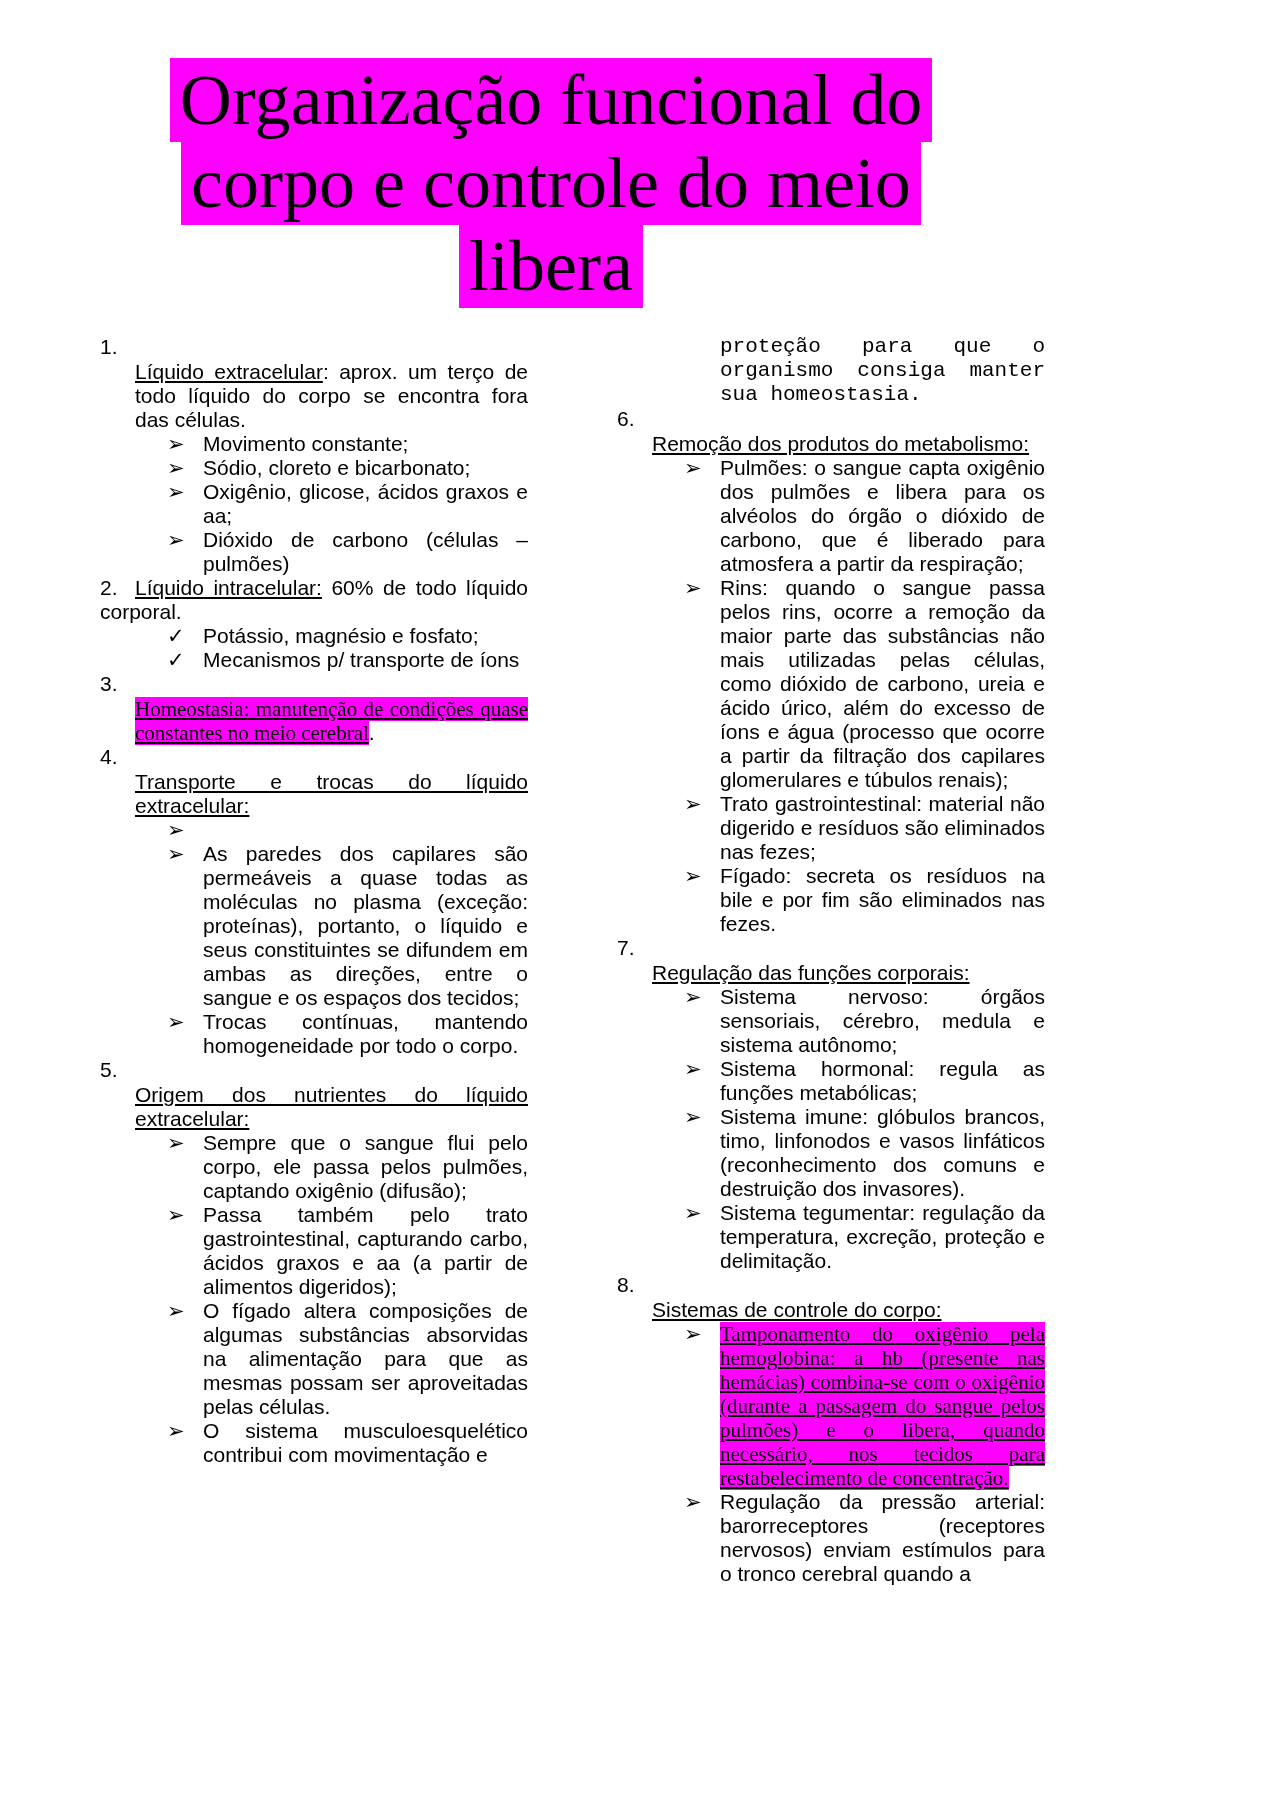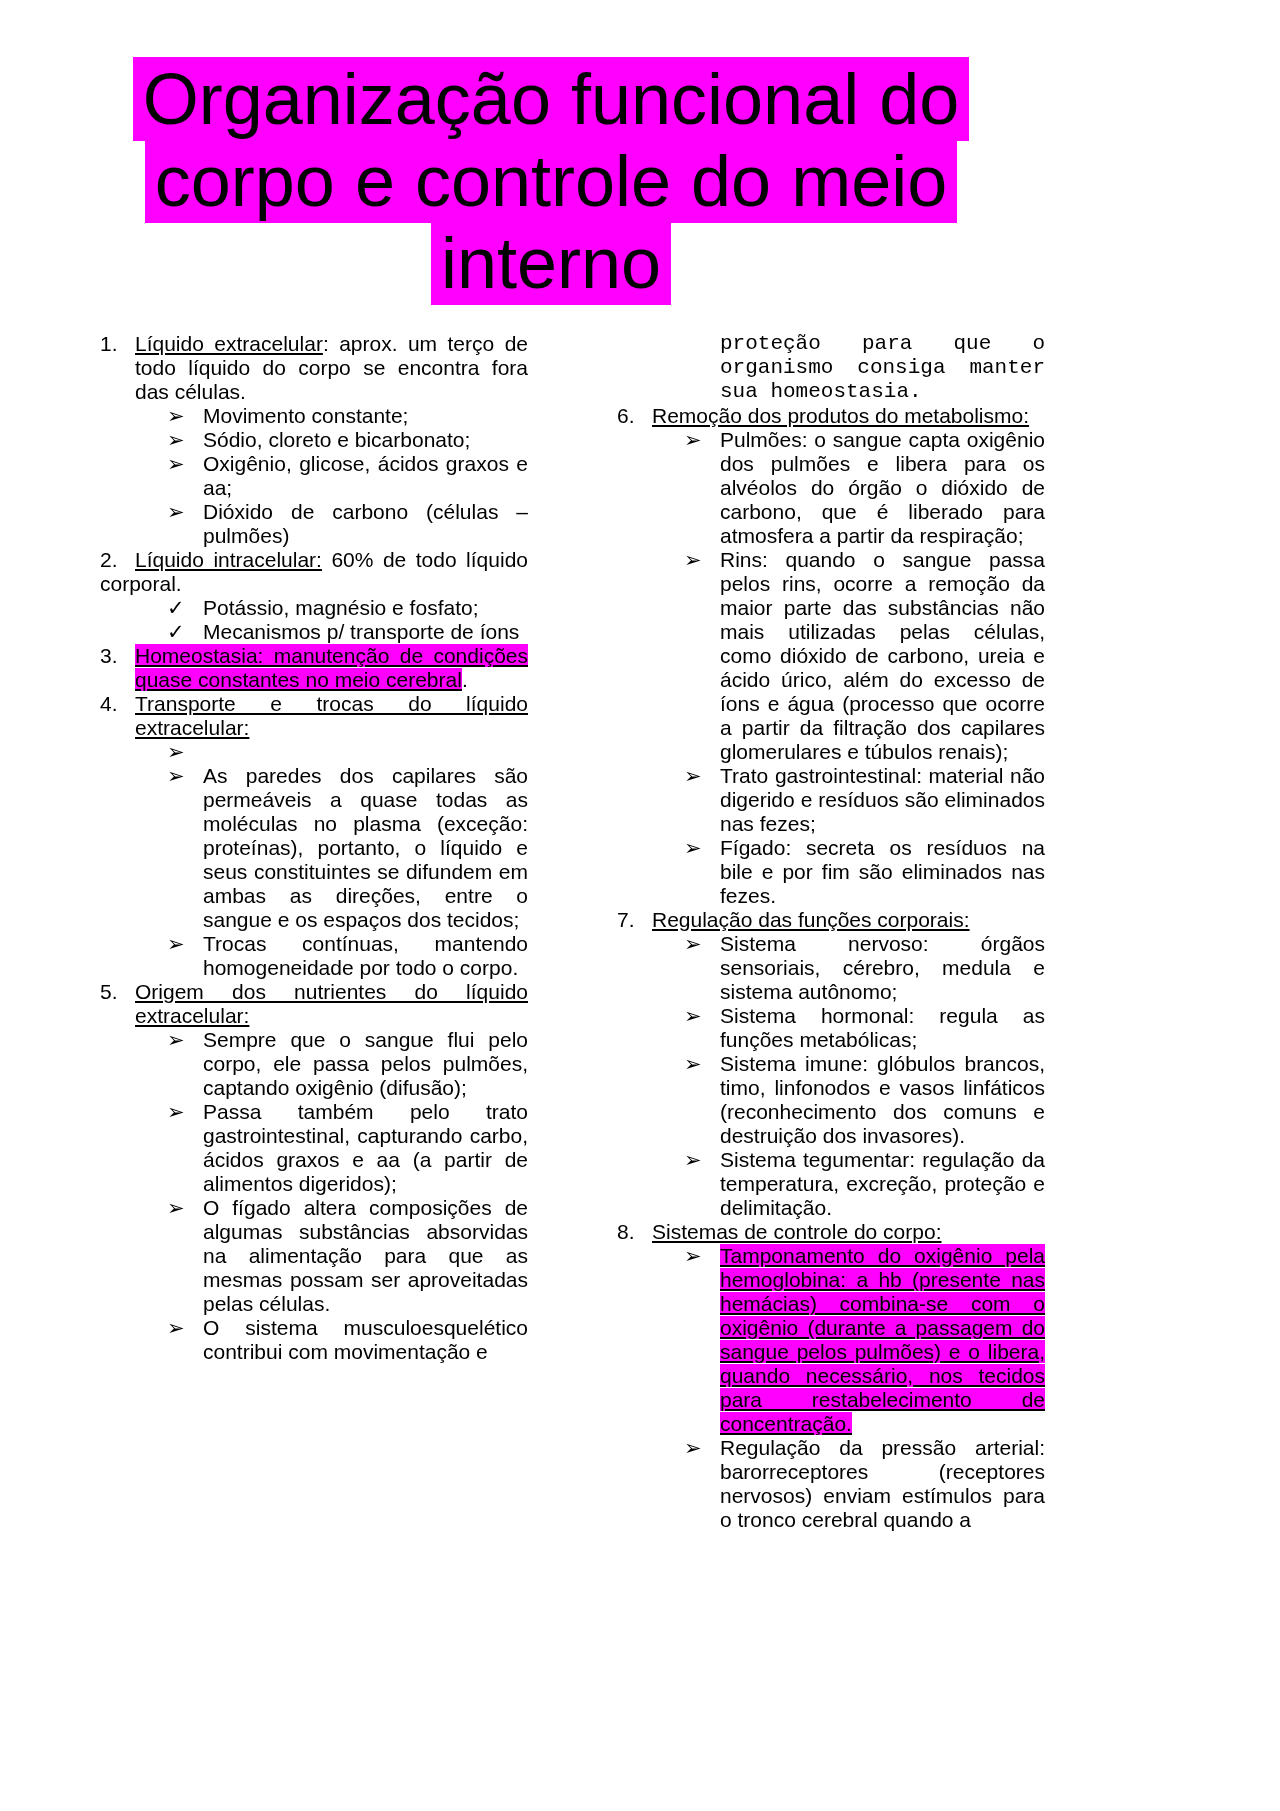--- a/index.html
+++ b/index.html
@@ -24,53 +24,53 @@
     width: 902px;
     text-align: center;
     font-weight: 400;
     font-size: 72px;
     line-height: 82px;
     letter-spacing: 0px;
   }
   .title .line { white-space: nowrap; }
   .title .hl { padding: 2px 10px; }
 
-  .hl { background: var(--hl, #ff00ff); }
+  .hl { background: var(--hl, #ff00ff); font-family: Liberation Serif, serif; }
   .u  { text-decoration: underline; }
 
   .columns { display: flex; gap: 89px; }
   .col {
     width: 428px;
     flex: 0 0 428px;
     font-size: 21px;
     line-height: 24px;
   }
 
   .item { display: flex; }
   .num { flex: 0 0 35px; }
-  .itext { flex: 1 1 auto; text-align: justify; }
+  .itext { flex: 1 1 auto; text-align: justify; margin-top: 25px; }
 
   .item-flush { text-align: justify; }
   .num-inline { display: inline-block; width: 35px; }
 
   .bullet { display: flex; padding-left: 67px; }
   .marker { flex: 0 0 36px; }
   .btext { flex: 1 1 auto; text-align: justify; }
 
   .cont { padding-left: 103px; text-align: justify; font-family: Liberation Mono, monospace; }
 </style>
 </head>
 <body>
 
 <div class="page">
 
   <h1 class="title">
     <div class="line"><span class="hl">Organização funcional do</span></div>
     <div class="line"><span class="hl">corpo e controle do meio</span></div>
-    <div class="line"><span class="hl">interno</span></div>
+    <div class="line"><span class="hl">libera</span></div>
   </h1>
 
   <div class="columns">
 
     <div class="col">
 
       <div class="item">
         <span class="num">1.</span>
         <div class="itext"><span class="u">Líquido extracelular</span><span>: aprox. um terço de todo líquido do corpo se encontra fora das células.</span></div>
       </div>

